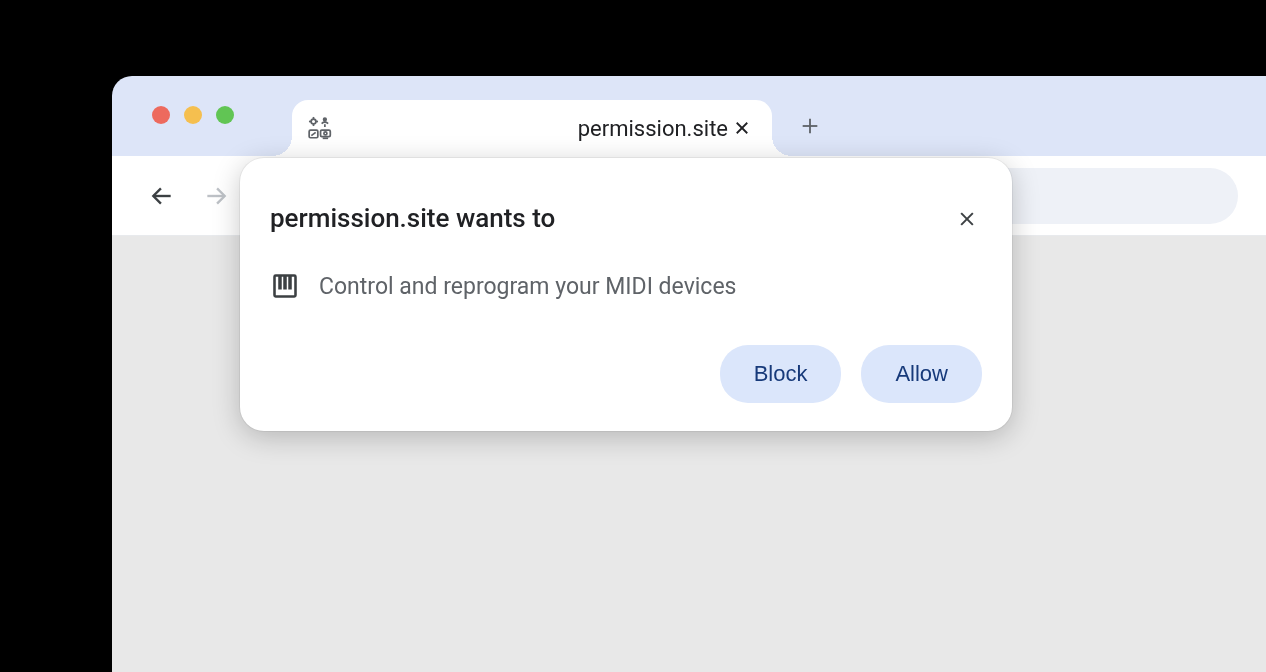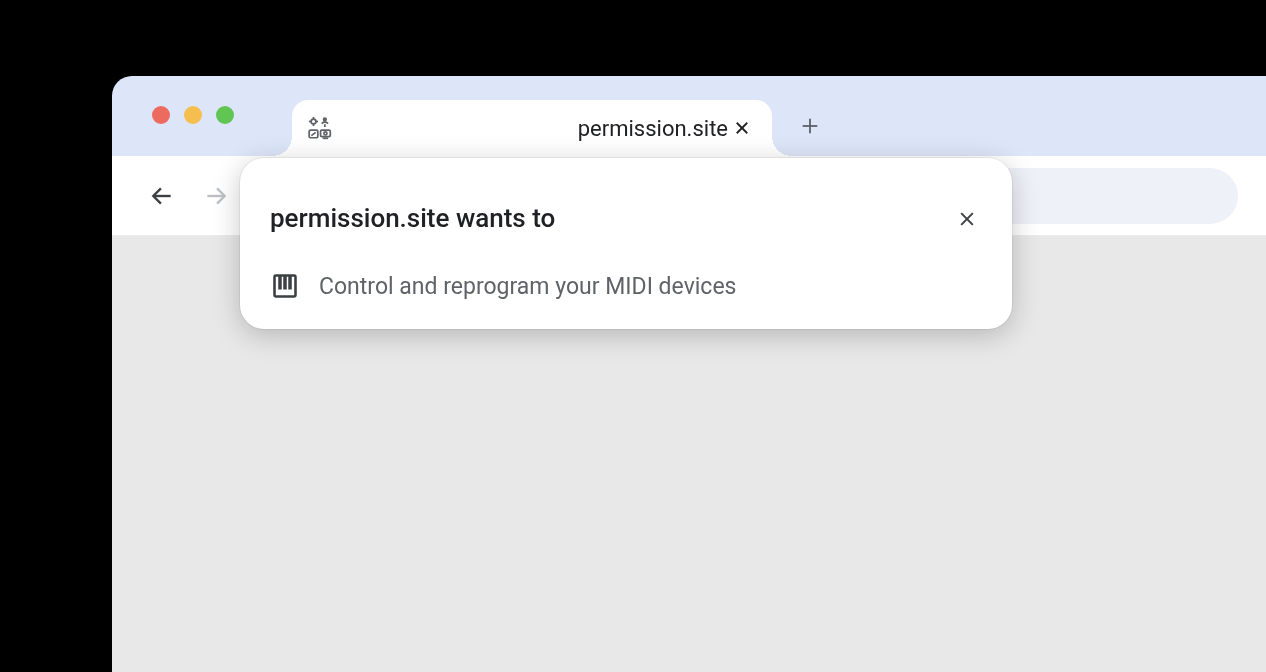--- a/index.html
+++ b/index.html
@@ -288,13 +288,17 @@
     <span class="midi-icon">
       <svg viewBox="0 0 24 24">
         <rect x="3" y="3" width="18" height="18" rx="1" fill="none" stroke="#3c4043" stroke-width="2.2"></rect>
         <rect x="6.2" y="3" width="3" height="12" fill="#3c4043"></rect>
         <rect x="10.5" y="3" width="3" height="12" fill="#3c4043"></rect>
         <rect x="14.8" y="3" width="3" height="12" fill="#3c4043"></rect>
       </svg>
     </span>
     <span class="dialog-desc">Control and reprogram your MIDI devices</span>
   </div>
+  <div class="dialog-actions">
+    <button class="dlg-btn">Block</button>
+    <button class="dlg-btn">Allow</button>
+  </div>
 </div>
 
 </body></html>

